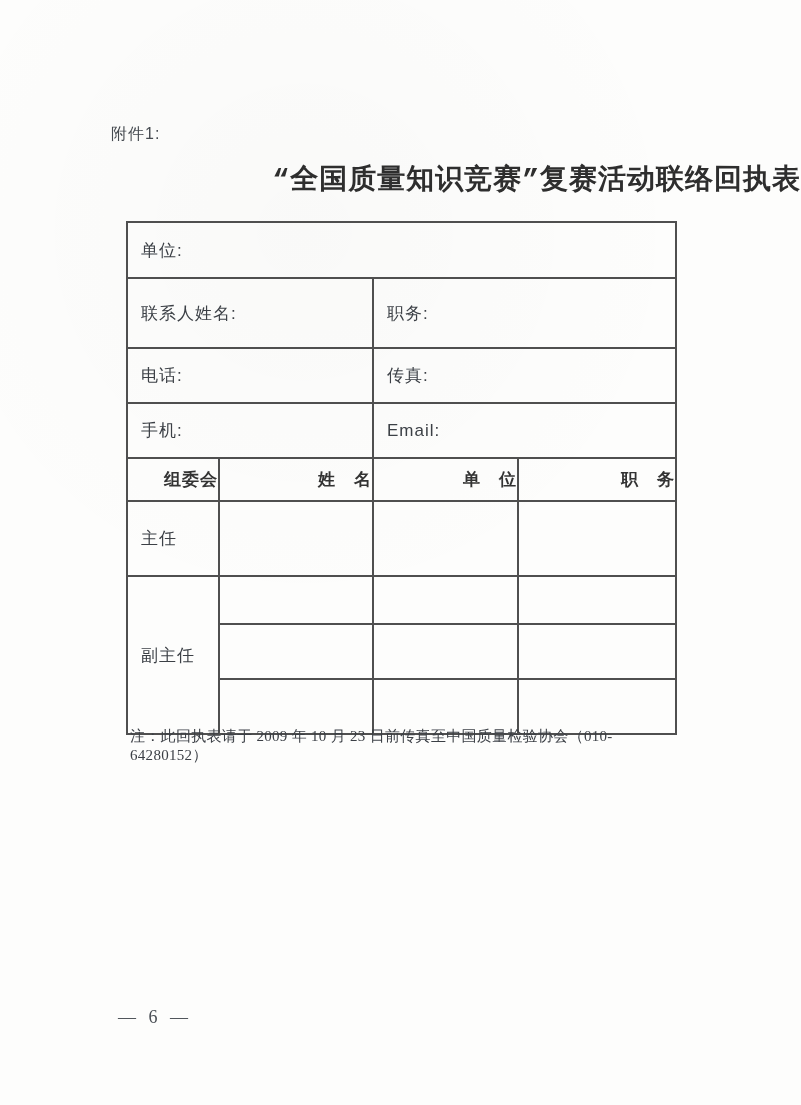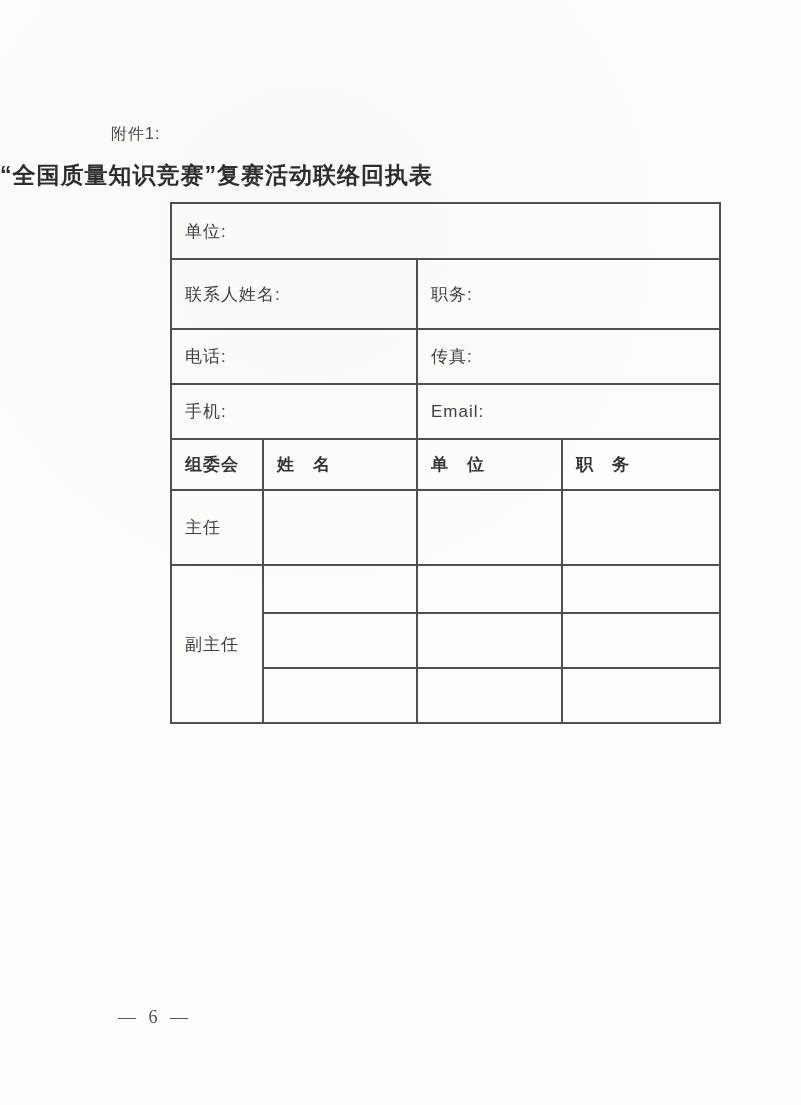--- a/index.html
+++ b/index.html
@@ -20,48 +20,48 @@
   .attachment-label {
     position: absolute;
     left: 111px; top: 124px;
     font-size: 16px;
     letter-spacing: 1px;
     color: #454a50;
   }
   .doc-title {
     position: absolute;
     left: 0; right: 0; top: 160px;
-    text-align: left;
-    font-size: 23px;
+    text-align: right;
+    font-size: 28px;
     font-weight: bold;
     letter-spacing: 1px;
     color: #2e2e2e;
+    font-family: Liberation Mono, monospace;
   }
   table.reply-table {
     position: absolute;
-    left: 126px; top: 202px;
+    left: 126px; top: 221px;
     width: 549px;
     border-collapse: collapse;
     table-layout: fixed;
-    margin-left: 44px;
   }
   table.reply-table td, table.reply-table th {
     border: 2px solid #4f4f4f;
     font-size: 17px;
     font-weight: normal;
     color: #3c4046;
     padding: 0 0 0 13px;
     text-align: left;
     vertical-align: middle;
     letter-spacing: 1px;
   }
   table.reply-table th {
     font-weight: bold;
-    text-align: left;
-    padding: 13px;
+    text-align: right;
+    padding: 0;
     color: #333;
     font-size: 17px;
   }
   .note-line {
     position: absolute;
     left: 130px; top: 727px;
     width: 560px;
     font-family: "Liberation Serif", "DejaVu Serif", serif;
     font-size: 15px;
     color: #3b3f45;
@@ -150,16 +150,17 @@
         <td></td>
       </tr>
       <tr style="height:55px">
         <td></td>
         <td></td>
         <td></td>
       </tr>
     </tbody>
   </table>
 
+  <div class="note-line">注：此回执表请于 2009 年 10 月 23 日前传真至中国质量检验协会（010-64280152）</div>
 
   <div class="page-number">— 6 —</div>
 
 </div>
 
 </body></html>

